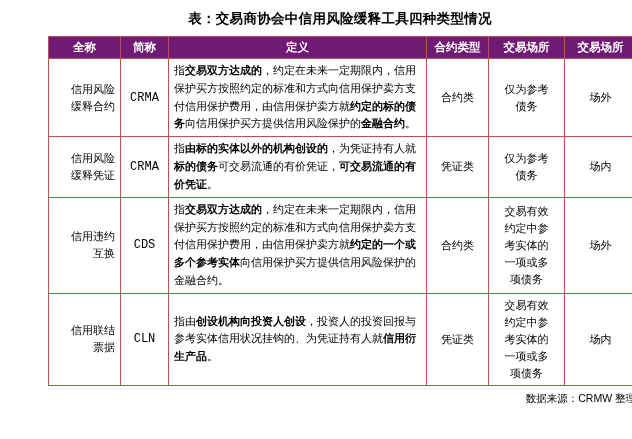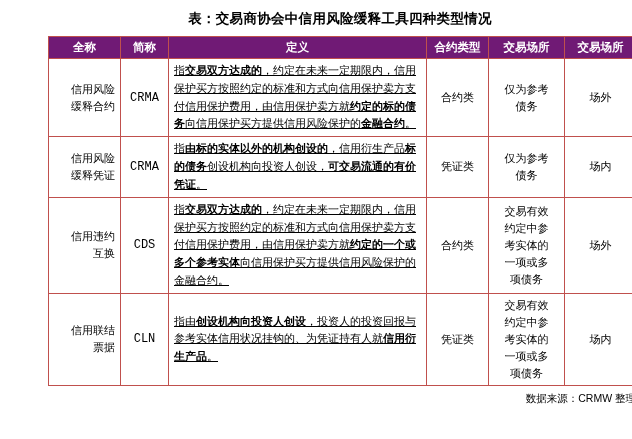--- a/index.html
+++ b/index.html
@@ -60,21 +60,20 @@
   td.c-abbr {
     text-align: center;
     font-size: 12px;
     font-family: "Liberation Mono", "DejaVu Sans Mono", monospace;
   }
   td.c-def {
     text-align: left;
     font-size: 11px;
     line-height: 1.62;
     padding: 5px 7px;
-    text-decoration: underline;
   }
   td.c-type, td.c-debt, td.c-venue {
     text-align: center;
     font-size: 11px;
     line-height: 1.55;
   }
   .b {
     font-weight: bold;
   }
   .source {
@@ -124,21 +123,21 @@
           <td class="c-name">信用风险<br>缓释合约</td>
           <td class="c-abbr">CRMA</td>
           <td class="c-def"><span>指</span><span class="b">交易双方达成的</span><span>，约定在未来一定期限内，信用保护买方按照约定的标准和方式向信用保护卖方支付信用保护费用，由信用保护卖方就</span><span class="b">约定的标的债务</span><span>向信用保护买方提供信用风险保护的</span><span class="b">金融合约</span><span>。</span></td>
           <td class="c-type">合约类</td>
           <td class="c-debt">仅为参考<br>债务</td>
           <td class="c-venue">场外</td>
         </tr>
         <tr>
           <td class="c-name">信用风险<br>缓释凭证</td>
           <td class="c-abbr">CRMA</td>
-          <td class="c-def"><span>指</span><span class="b">由标的实体以外的机构创设的</span><span>，信用衍生产品</span><span class="b">标的债务</span><span>创设机构向投资人创设，</span><span class="b">可交易流通的有价凭证</span><span>。</span></td>
+          <td class="c-def"><span>指</span><span class="b">由标的实体以外的机构创设的</span><span>，为凭证持有人就</span><span class="b">标的债务</span><span>可交易流通的有价凭证，</span><span class="b">可交易流通的有价凭证</span><span>。</span></td>
           <td class="c-type">凭证类</td>
           <td class="c-debt">仅为参考<br>债务</td>
           <td class="c-venue">场内</td>
         </tr>
         <tr>
           <td class="c-name">信用违约<br>互换</td>
           <td class="c-abbr">CDS</td>
           <td class="c-def"><span>指</span><span class="b">交易双方达成的</span><span>，约定在未来一定期限内，信用保护买方按照约定的标准和方式向信用保护卖方支付信用保护费用，由信用保护卖方就</span><span class="b">约定的一个或多个参考实体</span><span>向信用保护买方提供信用风险保护的金融合约。</span></td>
           <td class="c-type">合约类</td>
           <td class="c-debt">交易有效<br>约定中参<br>考实体的<br>一项或多<br>项债务</td>

